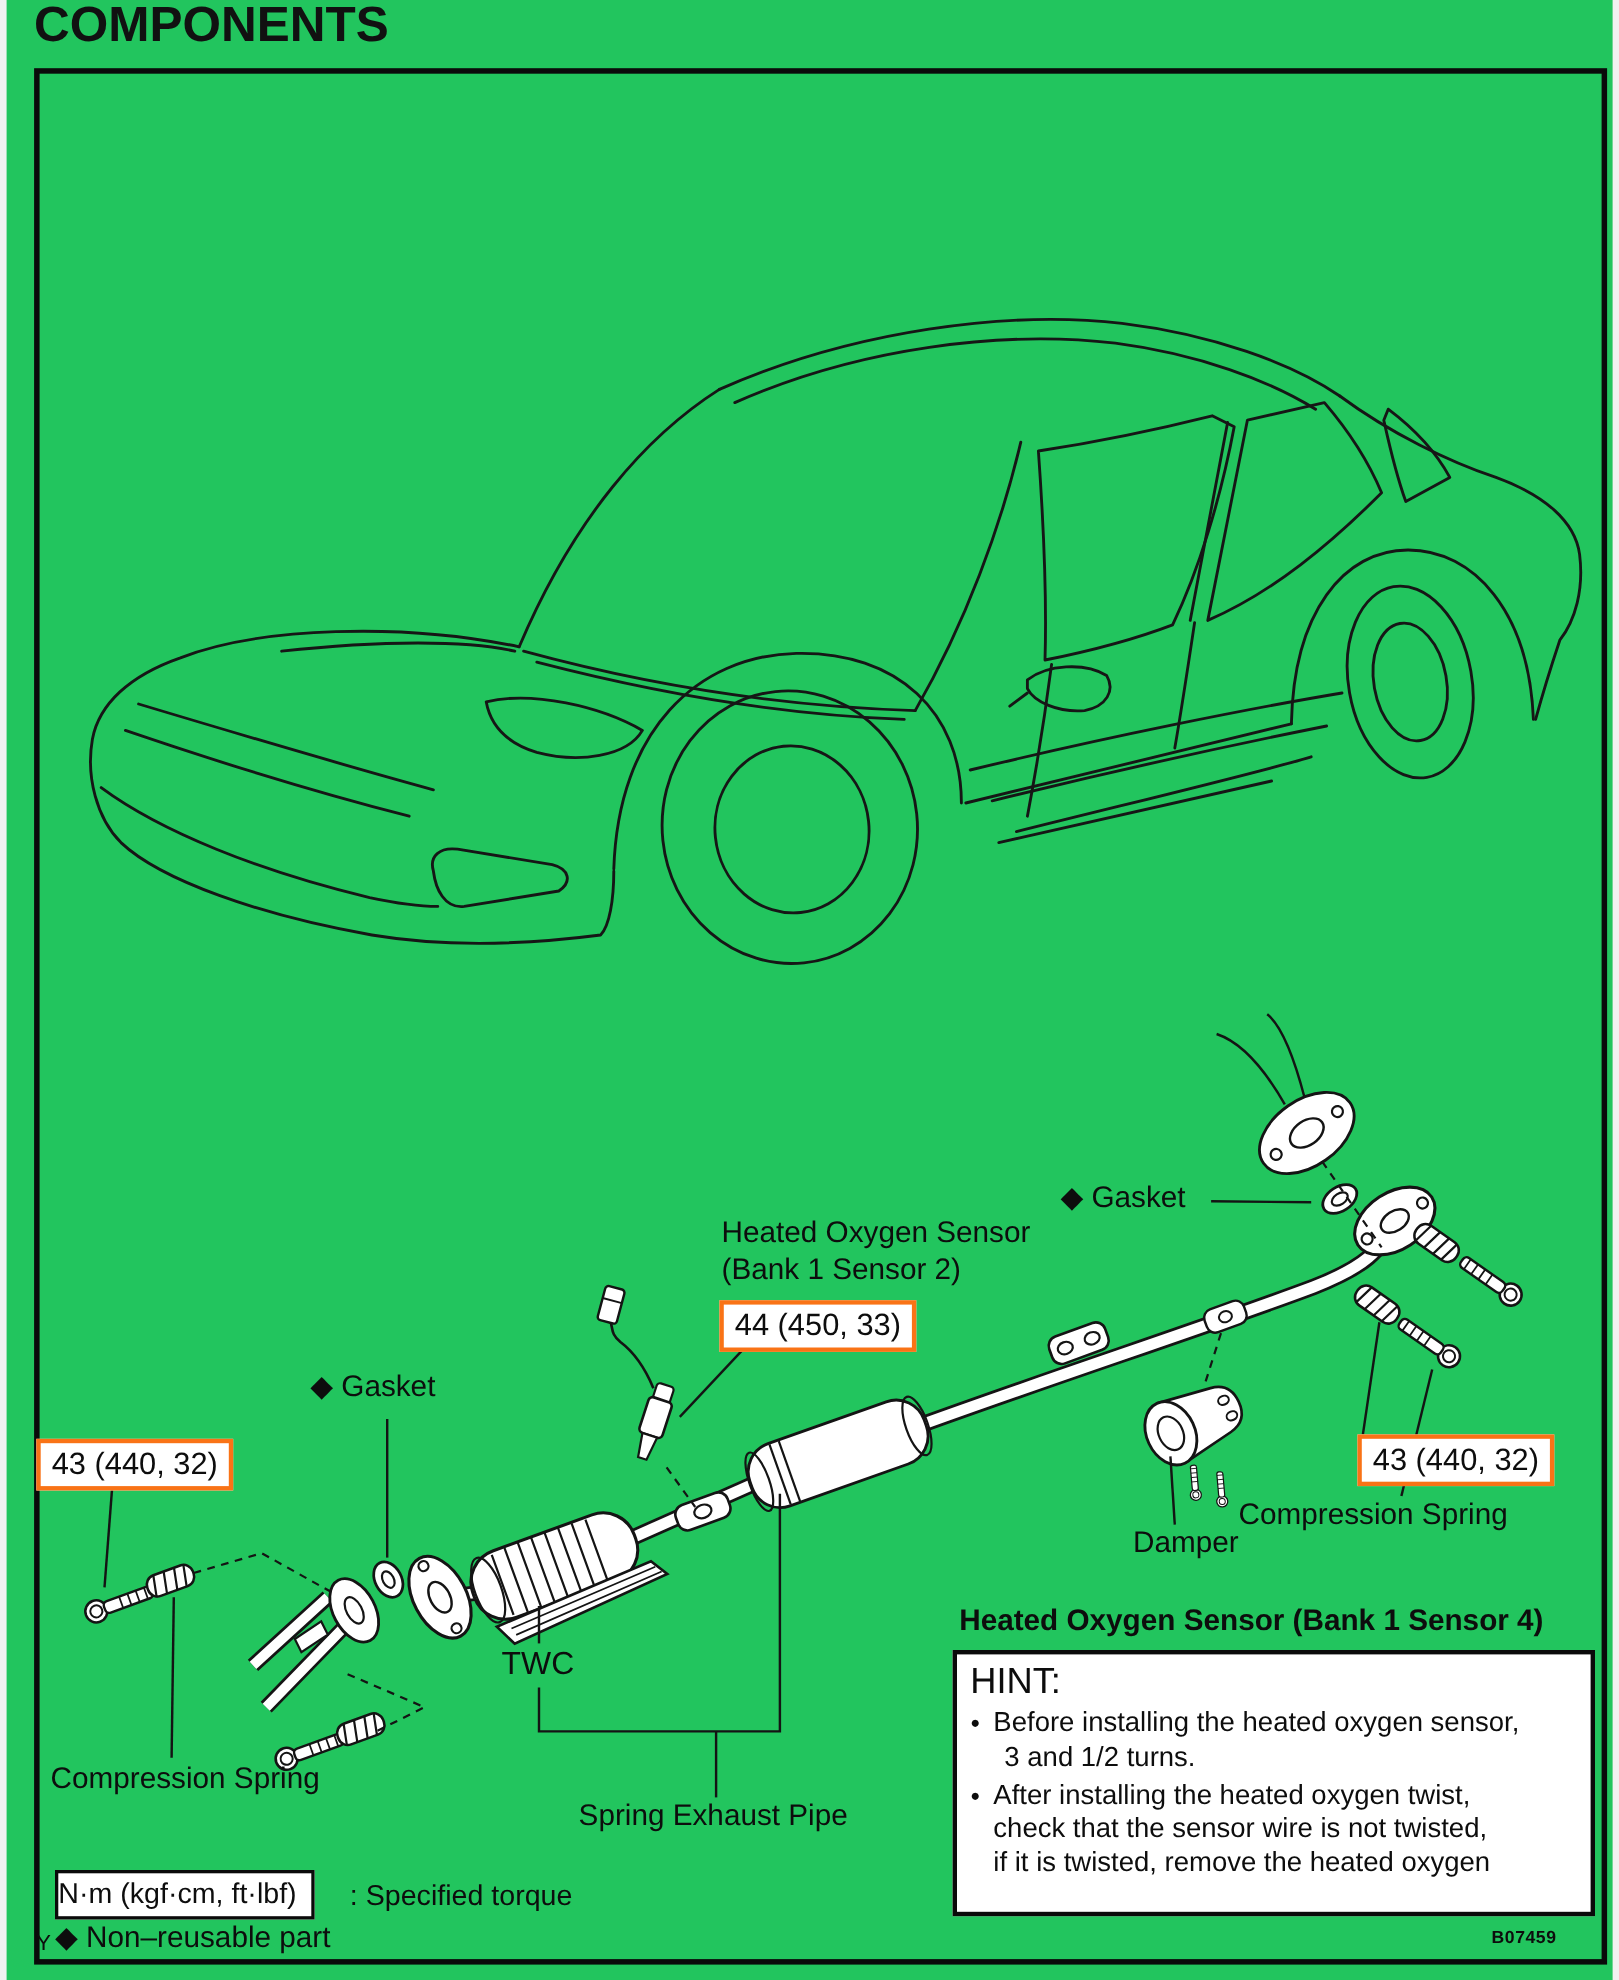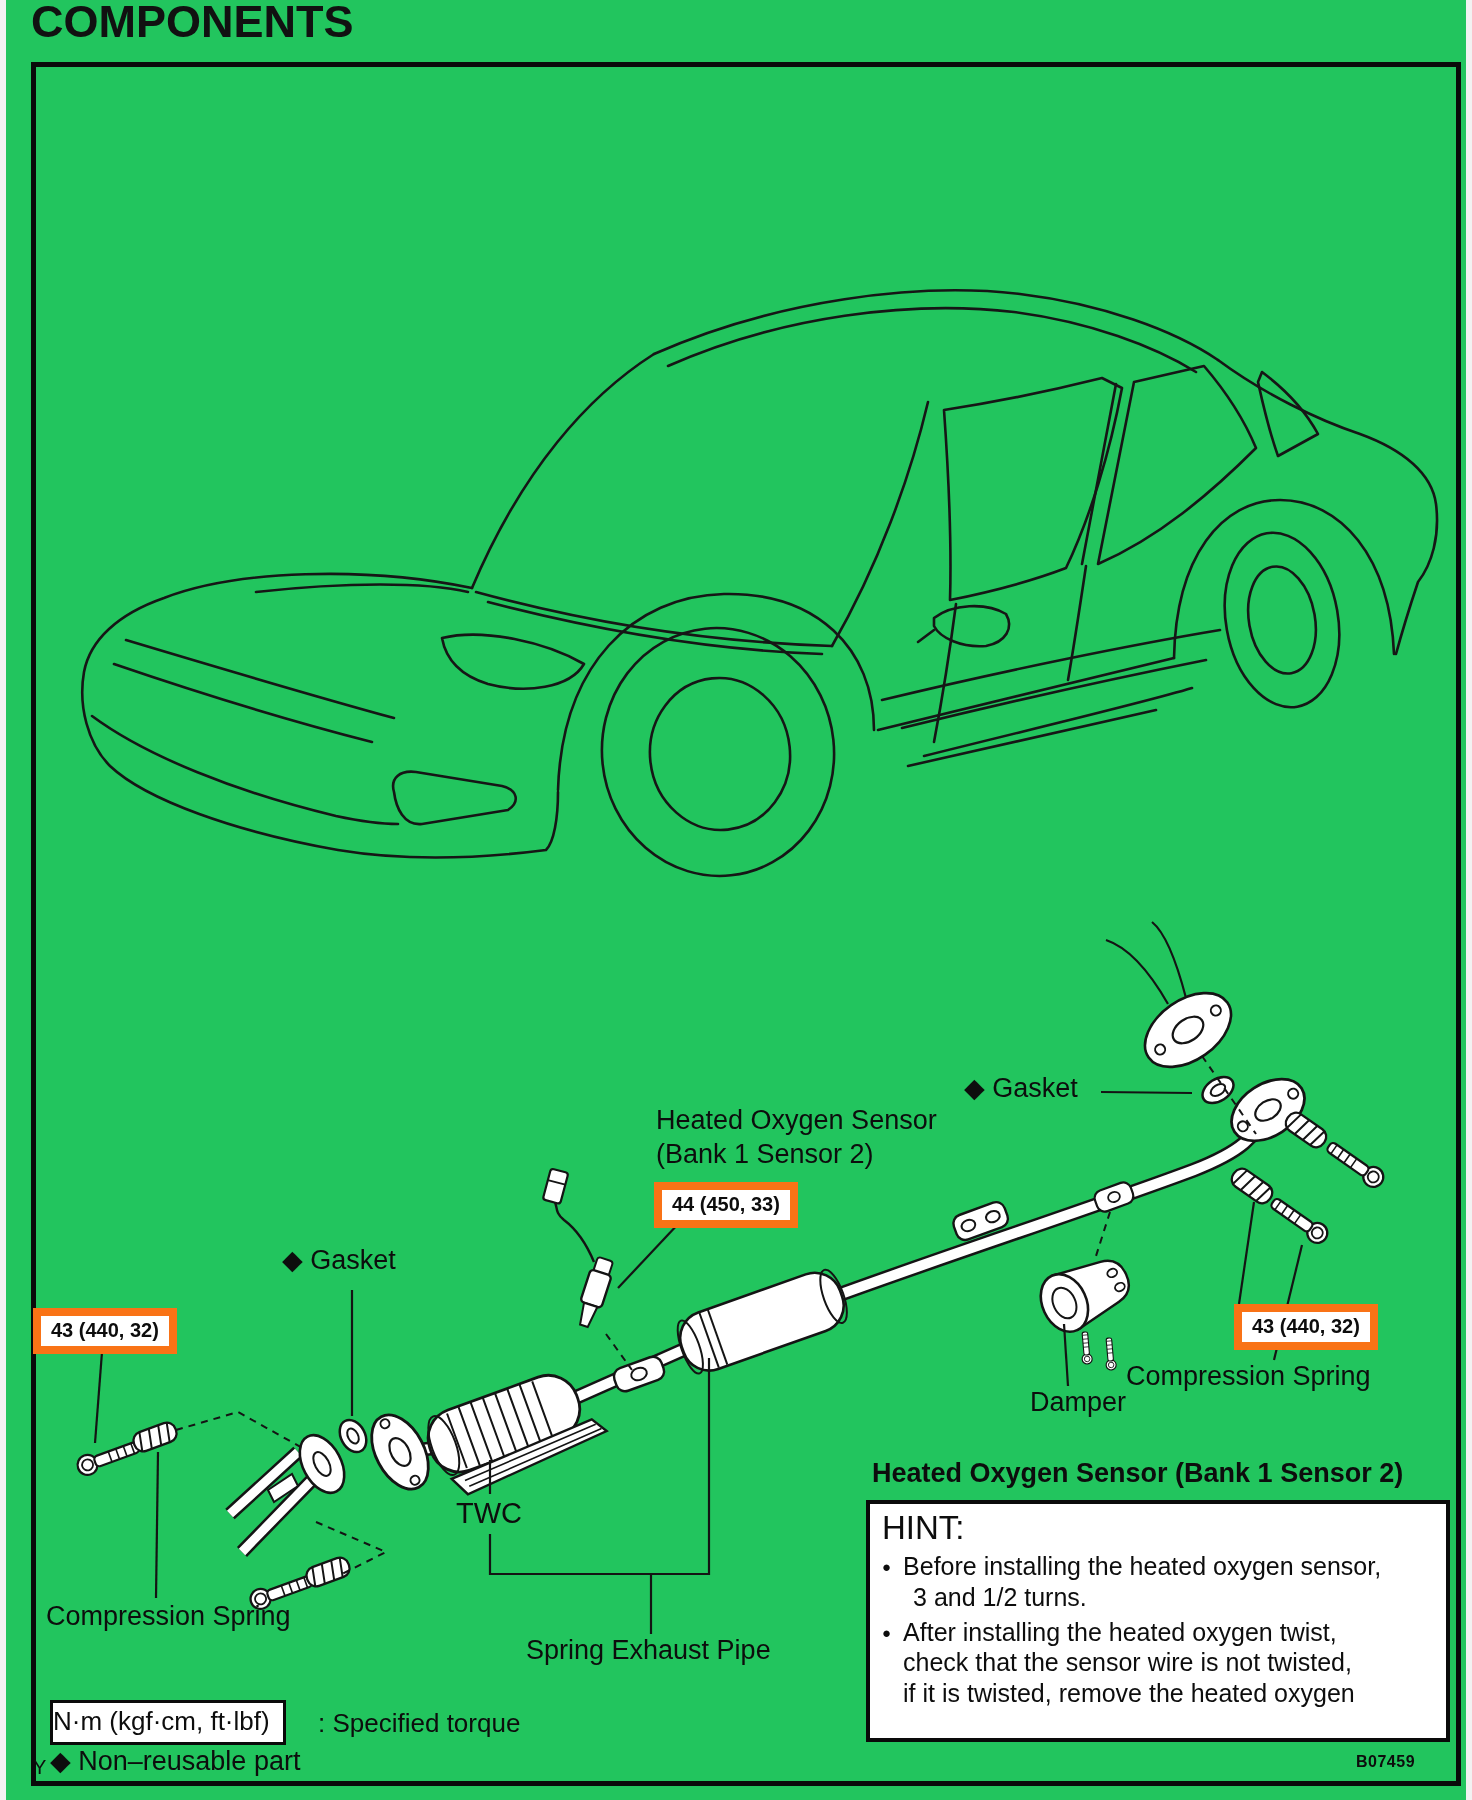--- a/index.html
+++ b/index.html
@@ -18,22 +18,22 @@
     position:absolute; left:25px; top:62px; width:1430px; height:1724px;
     border:5px solid #0a0a0a;
   }
   svg.art { position:absolute; left:0; top:0; width:1472px; height:1800px; }
 
   .lbl {
     position:absolute; font-size:27px; color:#0d0d0d; white-space:nowrap;
     line-height:1.1;
   }
   .torque-box {
-    position:absolute; border:8px solid #f97316; background:#fff;
-    font-size:20px; font-weight:bold; padding:3px 10px 4px 10px; white-space:nowrap;
+    position:absolute; border:4px solid #f97316; background:#fff;
+    font-size:28px; font-weight:normal; padding:3px 10px 4px 10px; white-space:nowrap;
   }
   .hint-title {
     position:absolute; left:866px; top:1458px; font-size:27px; font-weight:bold; white-space:nowrap;
   }
   .hint-box {
     position:absolute; left:860px; top:1500px; width:584px; height:242px;
     border:4px solid #0a0a0a; background:#fff; padding:5px 10px 4px 12px;
   }
   .hint-heading { font-size:33px; }
   .bullet-row { display:flex; gap:12px; margin-top:4px; }
@@ -271,21 +271,21 @@
   <div class="torque-box" style="left:648px; top:1182px;">44 (450, 33)</div>
   <div class="lbl" style="left:276px; top:1246px;">◆ Gasket</div>
   <div class="torque-box" style="left:27px; top:1308px;">43 (440, 32)</div>
   <div class="torque-box" style="left:1228px; top:1304px;">43 (440, 32)</div>
   <div class="lbl" style="left:1120px; top:1362px;">Compression Spring</div>
   <div class="lbl" style="left:1024px; top:1388px;">Damper</div>
   <div class="lbl" style="left:450px; top:1498px; font-size:29px;">TWC</div>
   <div class="lbl" style="left:40px; top:1602px;">Compression Spring</div>
   <div class="lbl" style="left:520px; top:1636px;">Spring Exhaust Pipe</div>
 
-  <div class="hint-title">Heated Oxygen Sensor (Bank 1 Sensor 2)</div>
+  <div class="hint-title">Heated Oxygen Sensor (Bank 1 Sensor 4)</div>
   <div class="hint-box">
     <div class="hint-heading">HINT:</div>
     <div class="bullet-row indent2">
       <span class="bullet-marker">●</span>
       <div class="bullet-lines">
         <div>Before installing the heated oxygen sensor,</div>
         <div>3 and 1/2 turns.</div>
       </div>
     </div>
     <div class="bullet-row">

